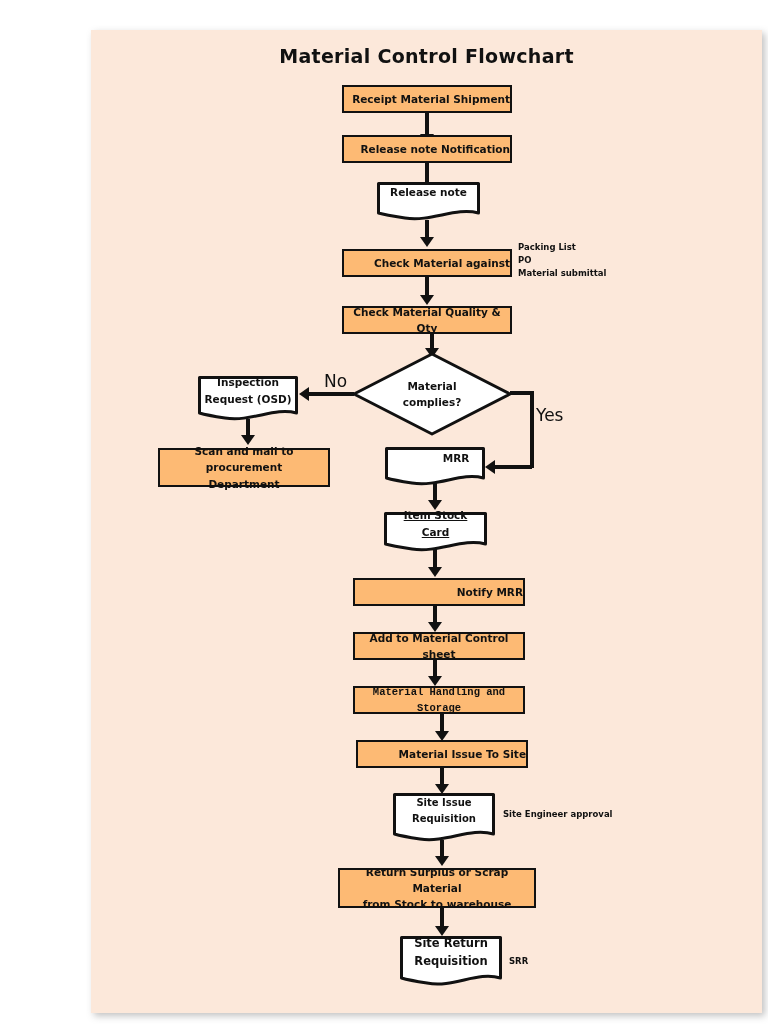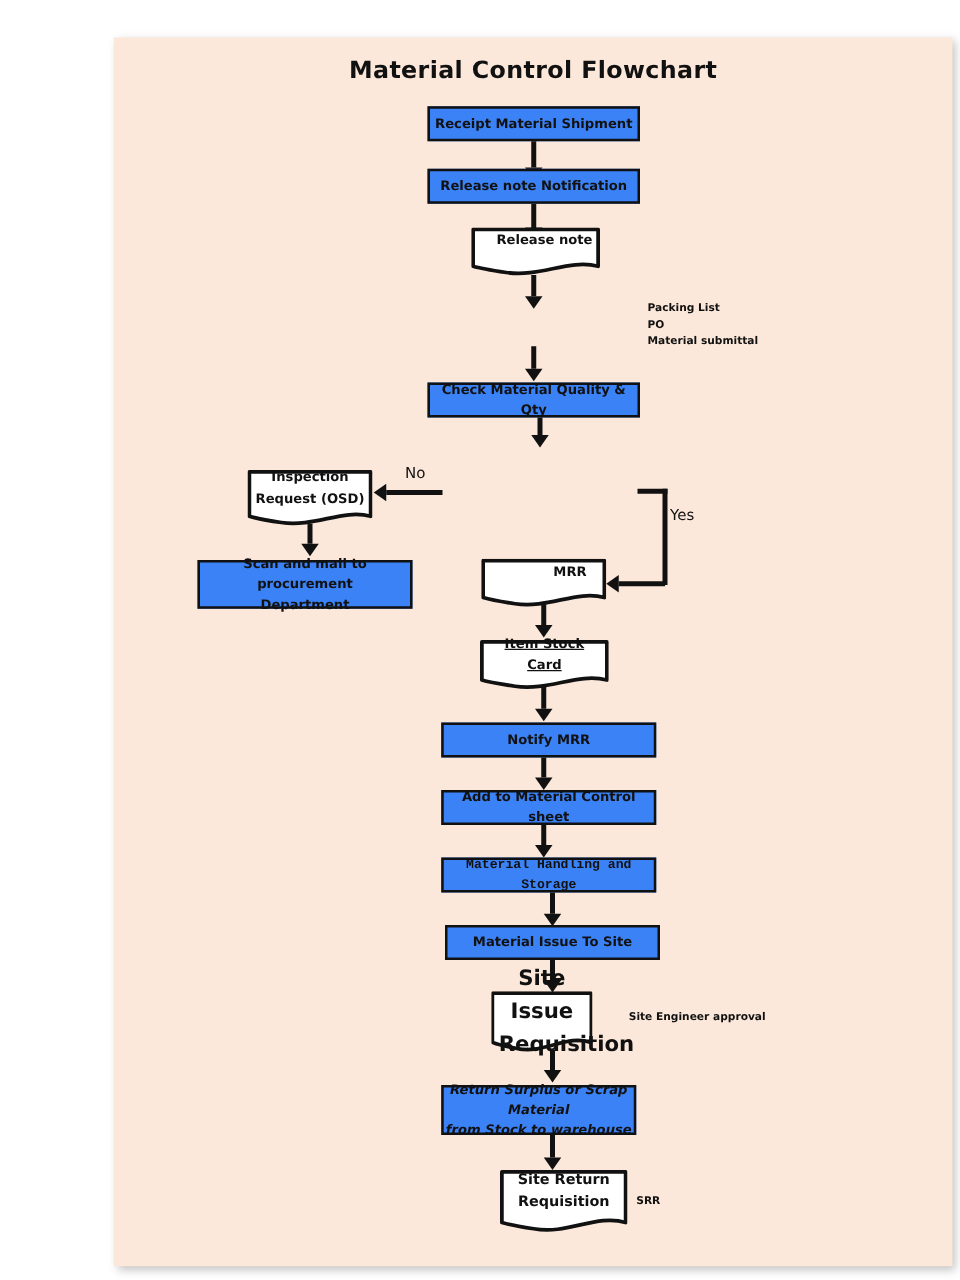--- a/index.html
+++ b/index.html
@@ -53,22 +53,23 @@
     justify-content: center;
     text-align: center;
     color: #111111;
     font-weight: bold;
     font-size: 10.5px;
     line-height: 1.55;
     font-family: "DejaVu Sans", sans-serif;
   }
 
   .node.process {
-    background: #3b82f6;
+    background: #fdba74;
     border: 2.6px solid #111111;
+    justify-content: flex-end;
   }
 
   .node.doc {
     background: transparent;
     border: none;
     padding-bottom: 10px;
   }
 
   .doc svg {
     position: absolute;
@@ -134,21 +135,21 @@
     color: #111111;
     font-size: 8.5px;
     font-weight: bold;
     font-family: "DejaVu Sans", sans-serif;
     white-space: nowrap;
     line-height: 1.5;
   }
   .branch-label {
     position: absolute;
     color: #111111;
-    font-size: 12px;
+    font-size: 17px;
     font-weight: normal;
     font-family: "DejaVu Sans", sans-serif;
     white-space: nowrap;
   }
 </style>
 </head>
 <body>
 
 <div id="canvas">
   <div id="page">
@@ -160,45 +161,57 @@
     </div>
     <div class="conn v" style="left:334px; top:83px; height:21px;"></div>
     <div class="arrowhead down" style="left:329px; top:104px;"></div>
 
     <div class="node process" style="left:251px; top:105px; width:170px; height:28px;">
       <span>Release note Notification</span>
     </div>
     <div class="conn v" style="left:334px; top:133px; height:20px;"></div>
     <div class="arrowhead down" style="left:329px; top:152px;"></div>
 
-    <div class="node doc" style="left:286px; top:152px; width:103px; height:39px;text-align:right;">
+    <div class="node doc" style="left:286px; top:152px; width:103px; height:39px;">
       <svg viewBox="0 0 103 39" preserveAspectRatio="none">
         <path d="M1.5,1.5 L101.5,1.5 L101.5,31 C78,25 55,40 28,36 C18,34.5 8,33 1.5,31 Z" fill="#ffffff" stroke="#111111" stroke-width="3" stroke-linejoin="round"></path>
       </svg>
       <span class="doc-label" style="margin-bottom:8px;">Release note</span>
     </div>
     <div class="conn v" style="left:334px; top:190px; height:17px;"></div>
     <div class="arrowhead down" style="left:329px; top:207px;"></div>
 
+    <div class="node process" style="left:251px; top:219px; width:170px; height:28px;">
+      <span>Check Material against</span>
+    </div>
 
     <div class="annot" style="left:427px; top:211px;">
       <div>Packing List</div>
       <div>PO</div>
       <div>Material submittal</div>
     </div>
 
     <div class="conn v" style="left:334px; top:247px; height:18px;"></div>
     <div class="arrowhead down" style="left:329px; top:265px;"></div>
 
     <div class="node process" style="left:251px; top:276px; width:170px; height:28px;">
       <span>Check Material Quality &amp; Qty</span>
     </div>
     <div class="conn v" style="left:339px; top:304px; height:18px;"></div>
     <div class="arrowhead down" style="left:334px; top:318px;"></div>
 
+    <div class="node decision" style="left:261px; top:322px; width:160px; height:84px;">
+      <svg viewBox="0 0 160 84" preserveAspectRatio="none">
+        <polygon points="80,2 158,42 80,82 2,42" fill="#ffffff" stroke="#111111" stroke-width="3" stroke-linejoin="round"></polygon>
+      </svg>
+      <div class="dec-label">
+        <div>Material</div>
+        <div>complies?</div>
+      </div>
+    </div>
 
     <div class="conn h" style="left:218px; top:362px; width:45px;"></div>
     <div class="arrowhead left" style="left:208px; top:357px;"></div>
     <div class="branch-label" style="left:233px; top:341px;">No</div>
 
     <div class="node doc" style="left:107px; top:346px; width:100px; height:47px;">
       <svg viewBox="0 0 100 47" preserveAspectRatio="none">
         <path d="M1.5,1.5 L98.5,1.5 L98.5,37 C76,31 54,46 27,42 C17,40.5 8,39 1.5,37 Z" fill="#ffffff" stroke="#111111" stroke-width="3" stroke-linejoin="round"></path>
       </svg>
       <div class="doc-label" style="margin-bottom:8px;">
@@ -258,35 +271,35 @@
     </div>
     <div class="conn v" style="left:349px; top:684px; height:17px;"></div>
     <div class="arrowhead down" style="left:344px; top:701px;"></div>
 
     <div class="node process" style="left:265px; top:710px; width:172px; height:28px;">
       <span>Material Issue To Site</span>
     </div>
     <div class="conn v" style="left:349px; top:738px; height:16px;"></div>
     <div class="arrowhead down" style="left:344px; top:754px;"></div>
 
-    <div class="node doc" style="left:302px; top:763px; width:81px; height:51px; font-size:17px;">
+    <div class="node doc" style="left:302px; top:763px; width:102px; height:51px; font-size:10px;align-items:flex-end;">
       <svg viewBox="0 0 102 51" preserveAspectRatio="none">
         <path d="M1.5,1.5 L100.5,1.5 L100.5,41 C77,34 54,50 27,46 C17,44.5 8,43 1.5,41 Z" fill="#ffffff" stroke="#111111" stroke-width="3" stroke-linejoin="round"></path>
       </svg>
       <div class="doc-label" style="margin-bottom:8px;">
         <div>Site Issue</div>
         <div>Requisition</div>
       </div>
     </div>
     <div class="annot" style="left:412px; top:778px;">Site Engineer approval</div>
 
     <div class="conn v" style="left:349px; top:810px; height:16px;"></div>
     <div class="arrowhead down" style="left:344px; top:826px;"></div>
 
-    <div class="node process" style="left:262px; top:838px; width:156px; height:40px;font-style:italic;">
+    <div class="node process" style="left:247px; top:838px; width:198px; height:40px;">
       <div>
         <div>Return Surplus or Scrap Material</div>
         <div>from Stock to warehouse</div>
       </div>
     </div>
     <div class="conn v" style="left:349px; top:878px; height:18px;"></div>
     <div class="arrowhead down" style="left:344px; top:896px;"></div>
 
     <div class="node doc" style="left:309px; top:906px; width:102px; height:53px; font-size:11.5px;">
       <svg viewBox="0 0 102 53" preserveAspectRatio="none">

